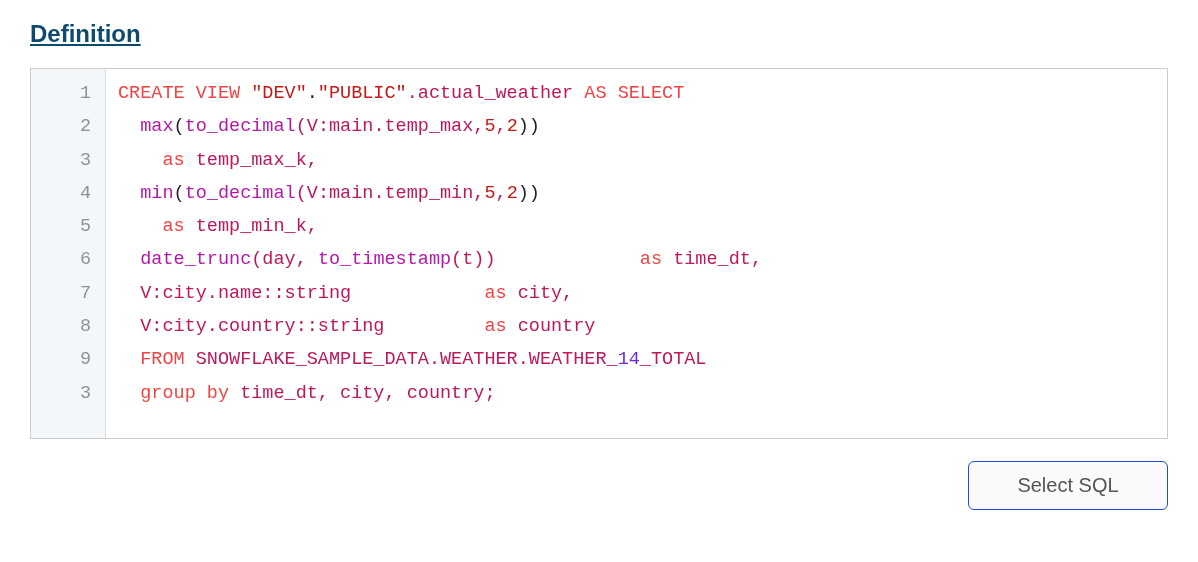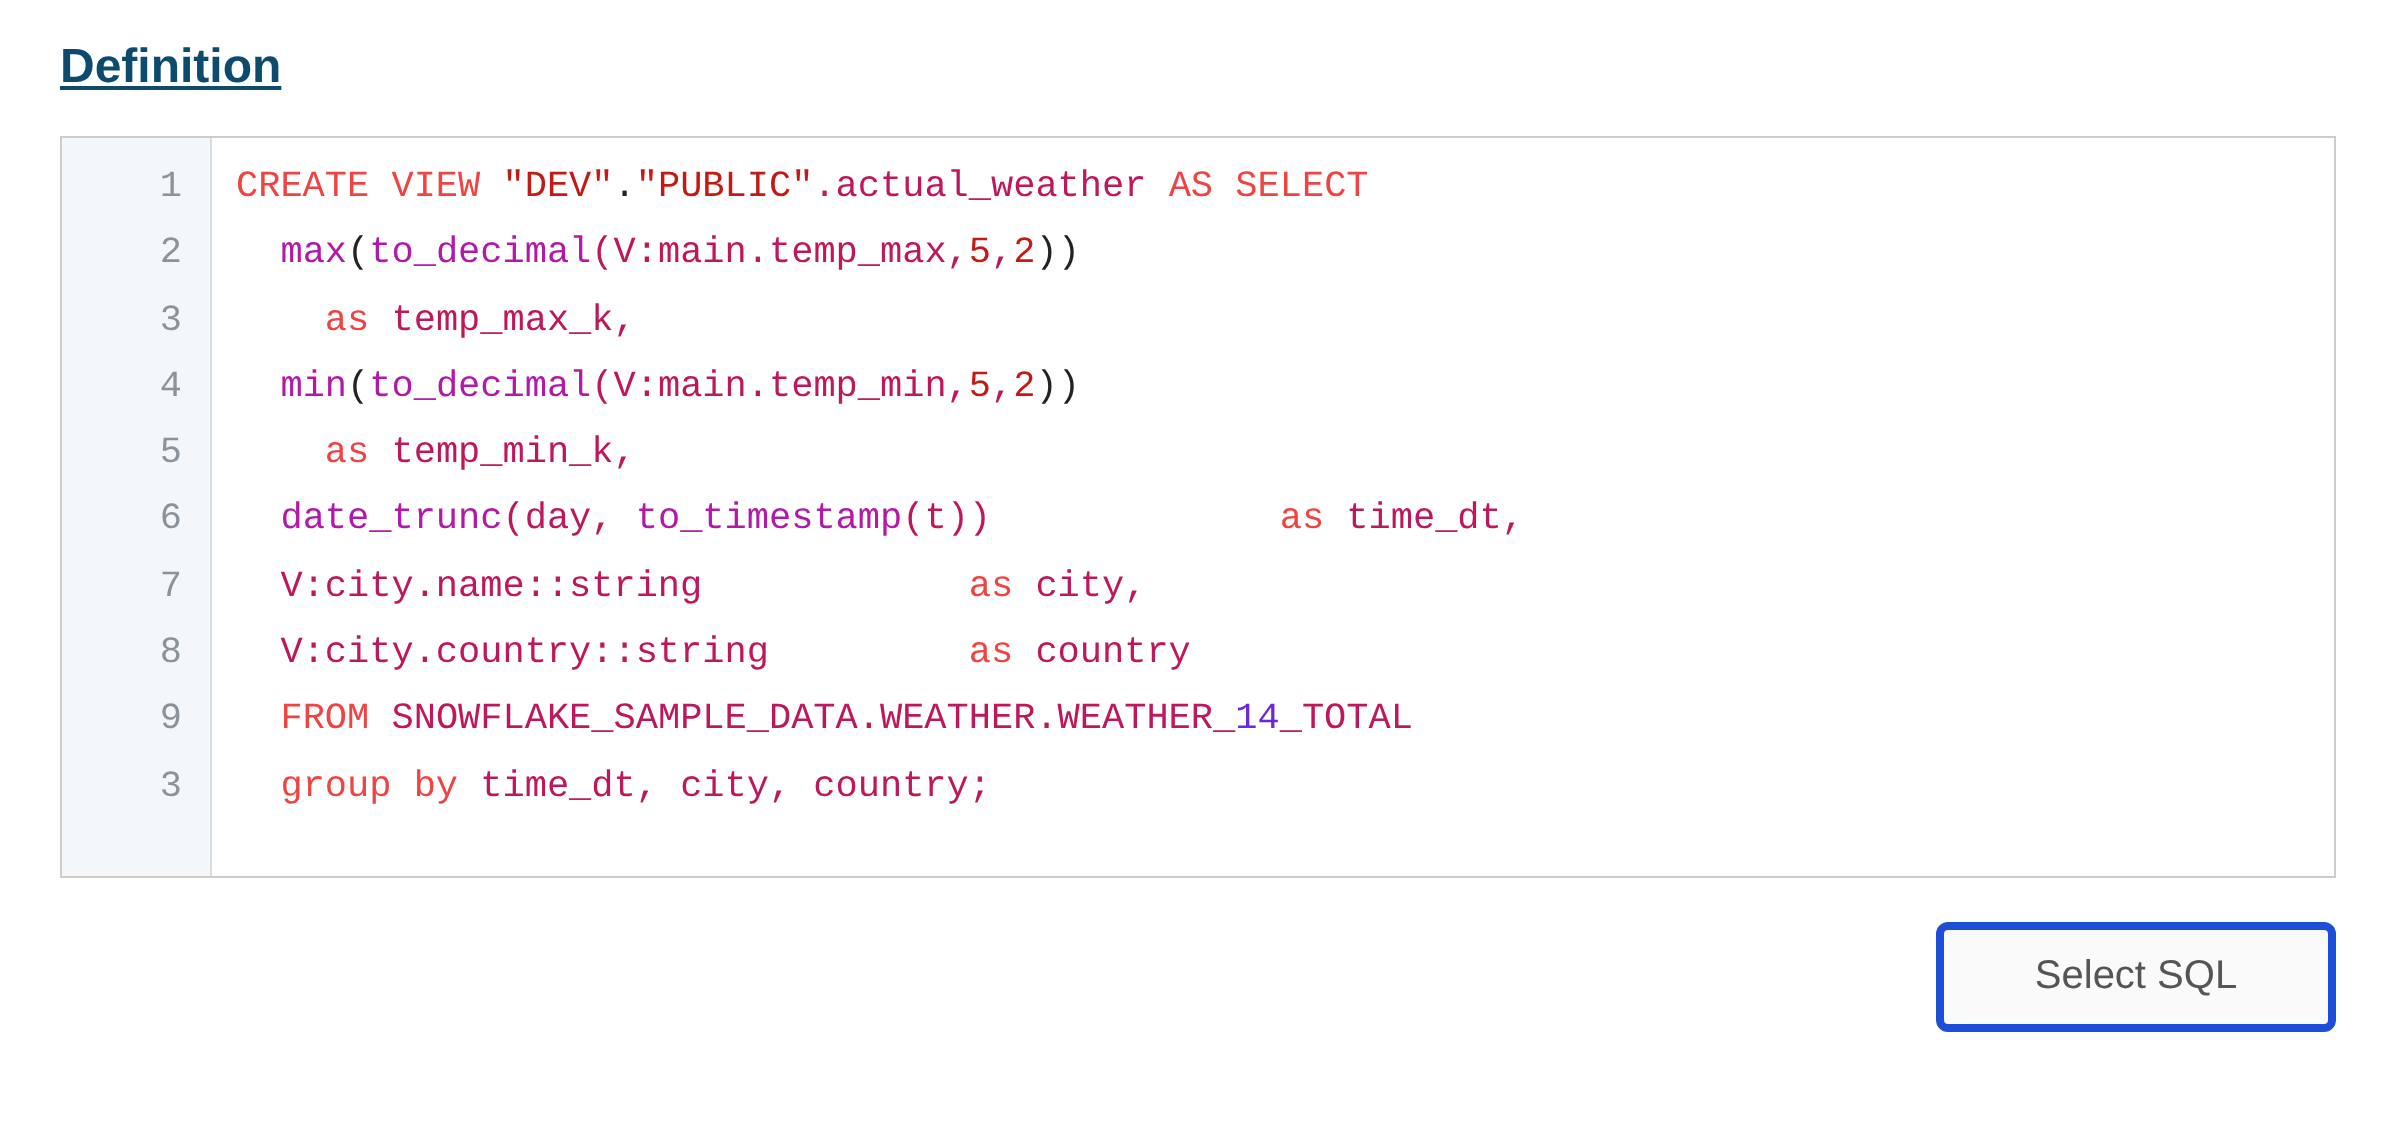--- a/index.html
+++ b/index.html
@@ -57,21 +57,21 @@
       justify-content: flex-end;
       gap: 14px;
       margin-top: 22px;
     }
     .btn {
       min-width: 200px;
       padding: 12px 22px;
       font-size: 20px;
       color: #555;
       background: #fafafa;
-      border: 4px solid #1d4ed8;
+      border: 1px solid #1d4ed8;
       border-radius: 6px;
       cursor: pointer;
       font-family: inherit;
     }
   </style>
 </head>
 <body>
 
 <h2 class="heading">Definition</h2>
 

